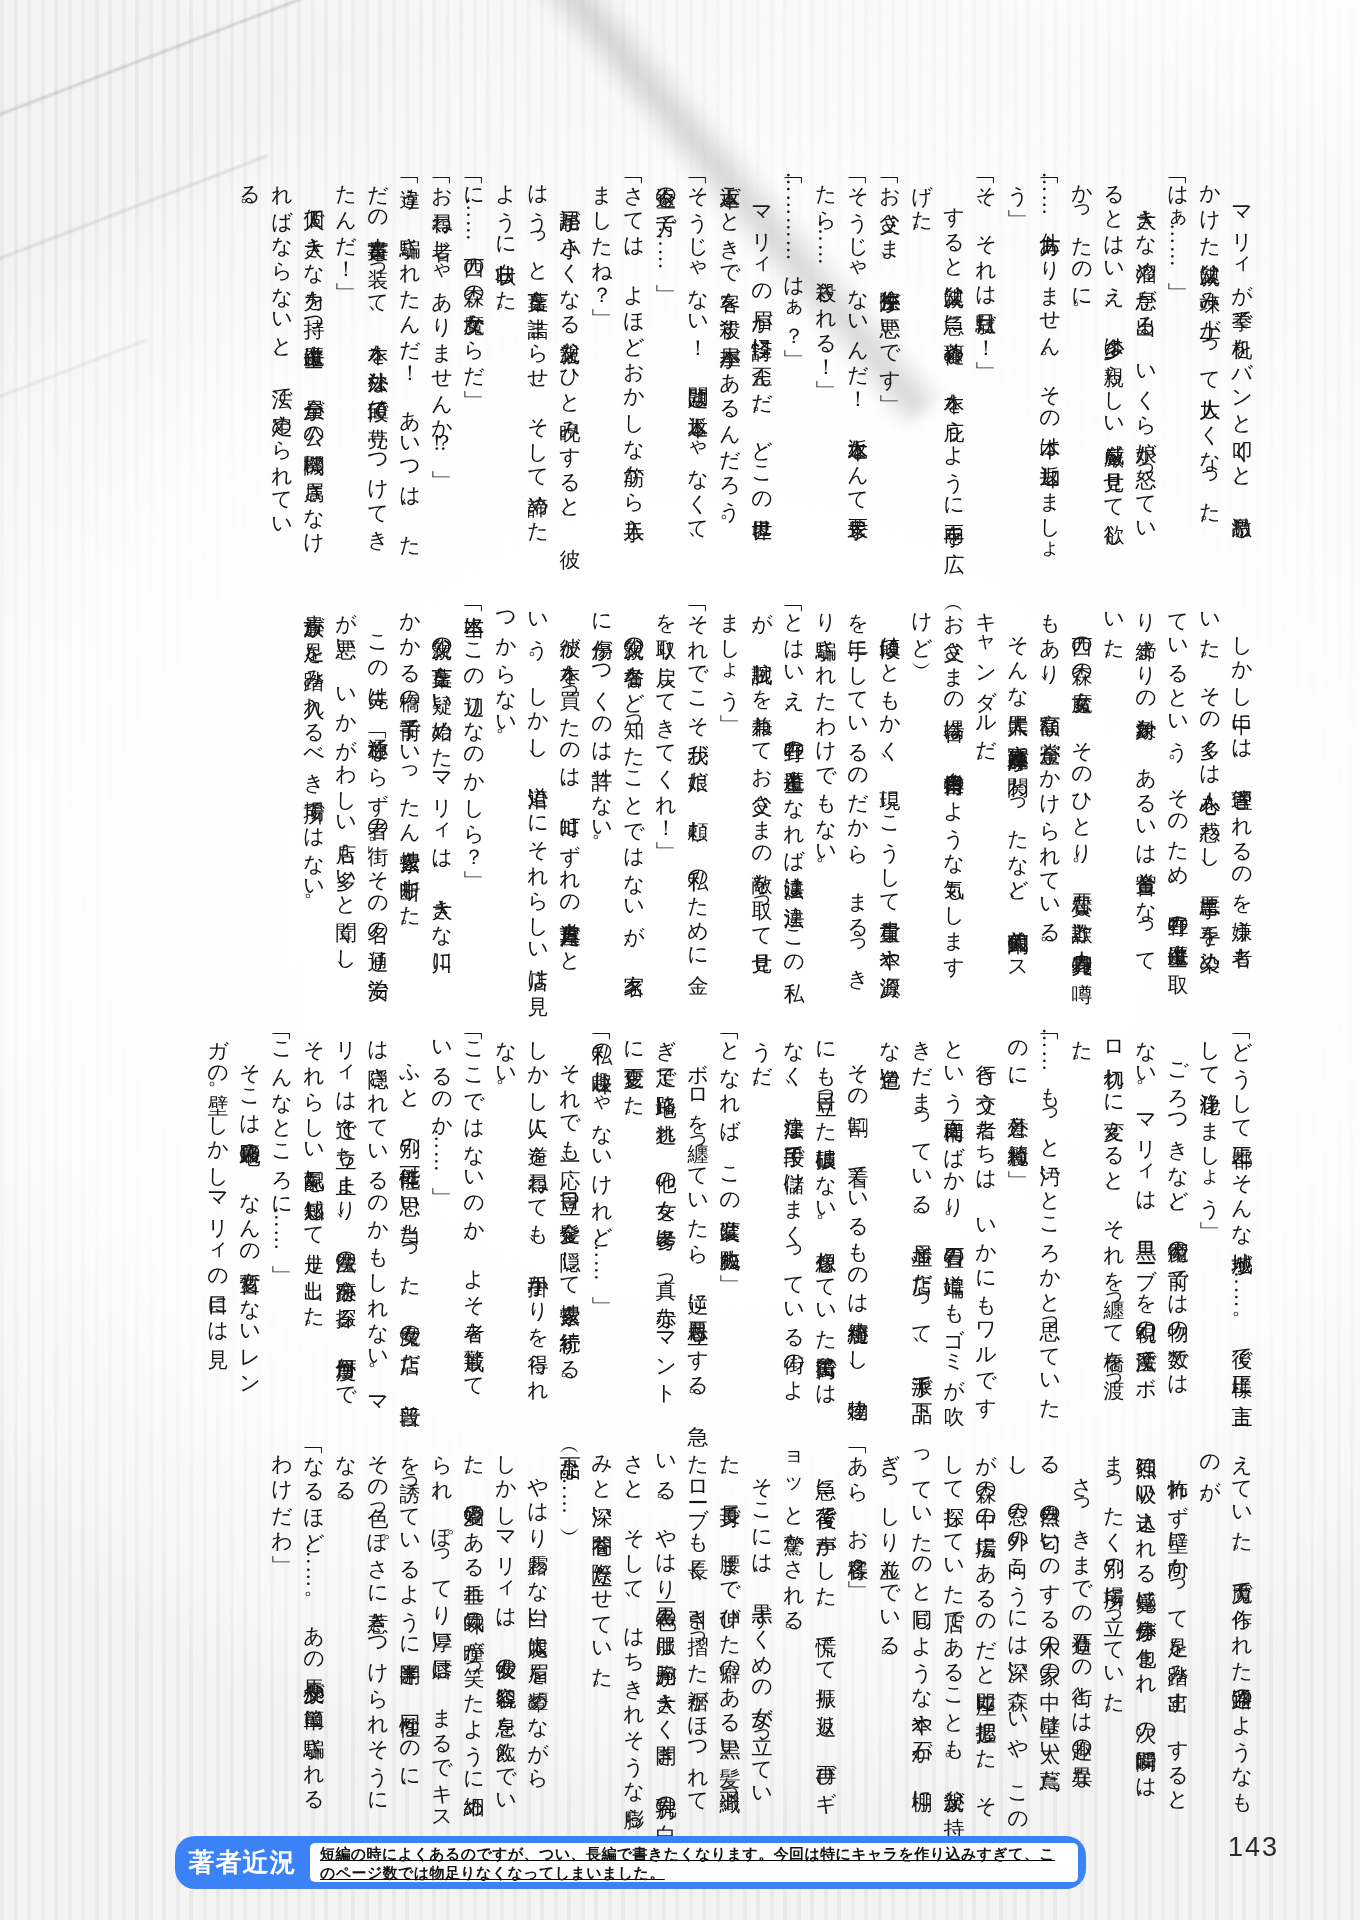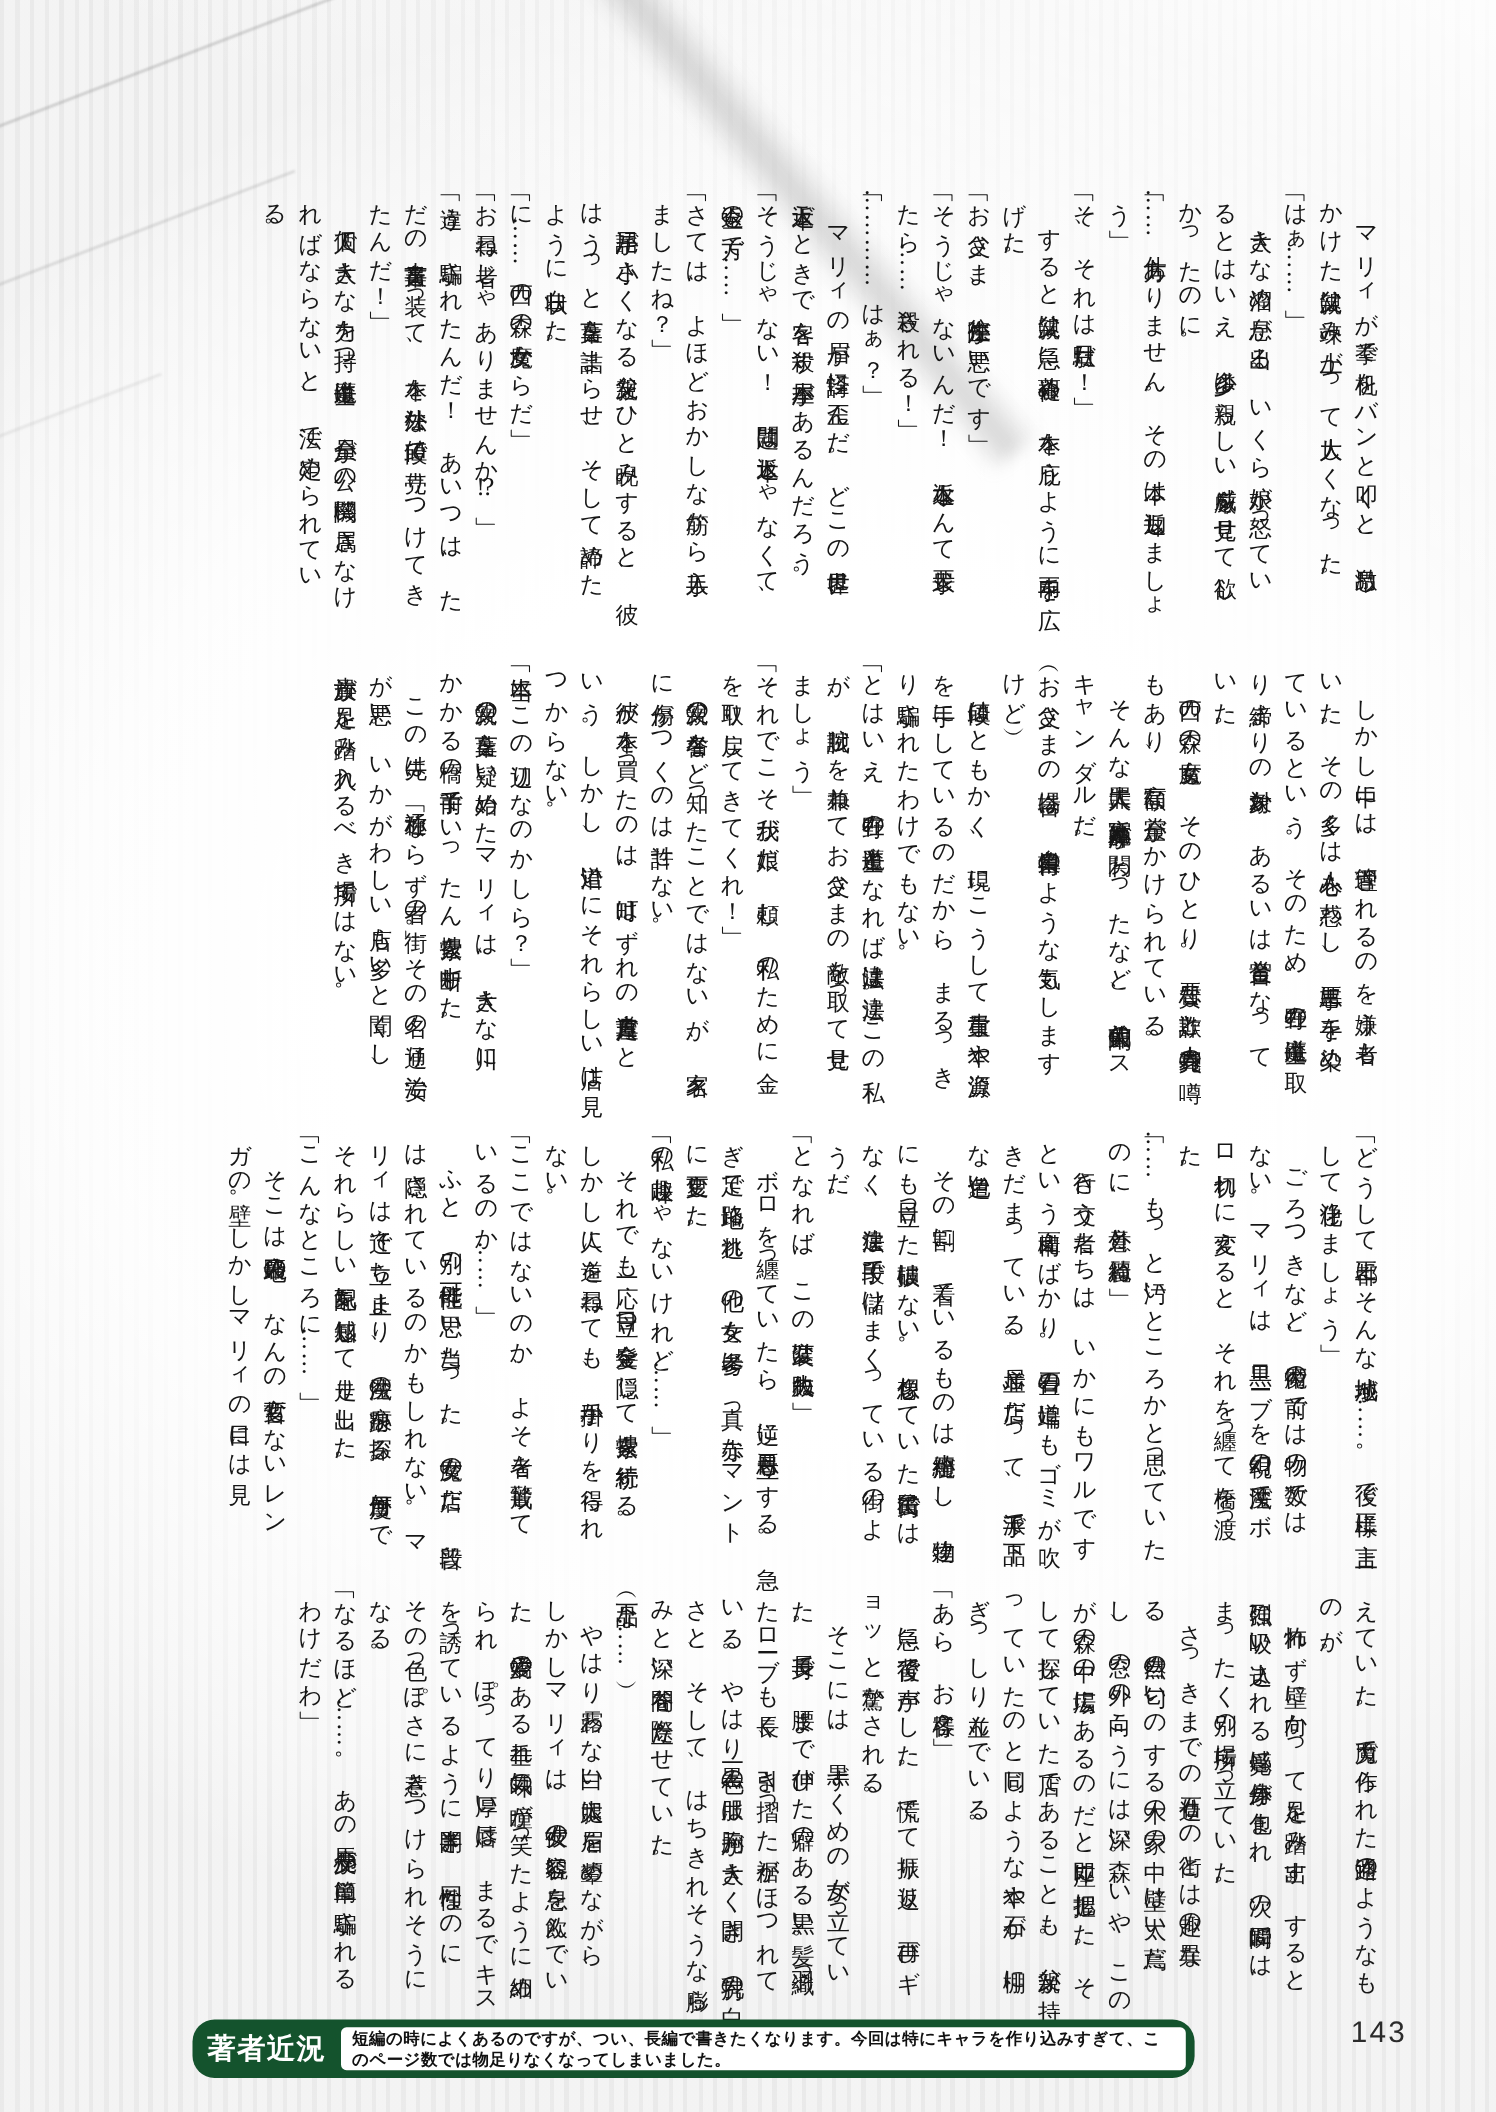--- a/index.html
+++ b/index.html
@@ -71,41 +71,42 @@
     position: absolute; z-index: 3;
     left: 1228px; top: 1832px;
     font-family: "Liberation Sans", "DejaVu Sans", sans-serif;
     font-size: 27px; letter-spacing: 2px; color: #2b2b2b;
   }
 
   
   .footer-box {
     position: absolute; z-index: 3;
     left: 175px; top: 1836px; width: 911px; height: 53px;
-    background: #14532d;
+    background: #3b82f6;
     border-radius: 20px;
     display: flex; align-items: center;
     box-sizing: border-box;
   }
   .footer-label {
     flex: 0 0 135px;
     color: #ffffff;
     font-family: "Liberation Sans", "DejaVu Sans", sans-serif;
     font-weight: bold; font-size: 26px; letter-spacing: 1px;
     text-align: center;
   }
   .footer-panel {
     flex: 1 1 auto;
     background: #ffffff;
     border-radius: 5px;
     margin: 7px 8px 7px 0;
     height: 39px;
     display: flex; align-items: center;
     box-sizing: border-box;
     padding: 1px 10px;
+    text-decoration: underline;
   }
   .footer-text {
     font-family: "Liberation Sans", "DejaVu Sans", sans-serif;
     font-weight: bold; font-size: 15px; line-height: 19px;
     color: #111111; letter-spacing: 0.4px;
   }
 </style>
 </head>
 <body>
 

